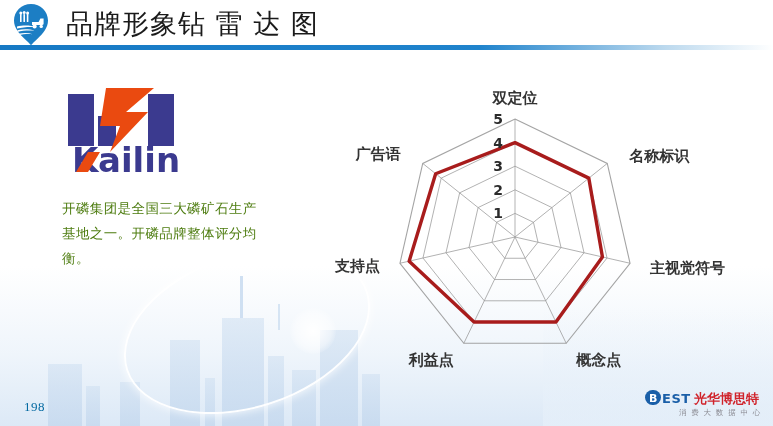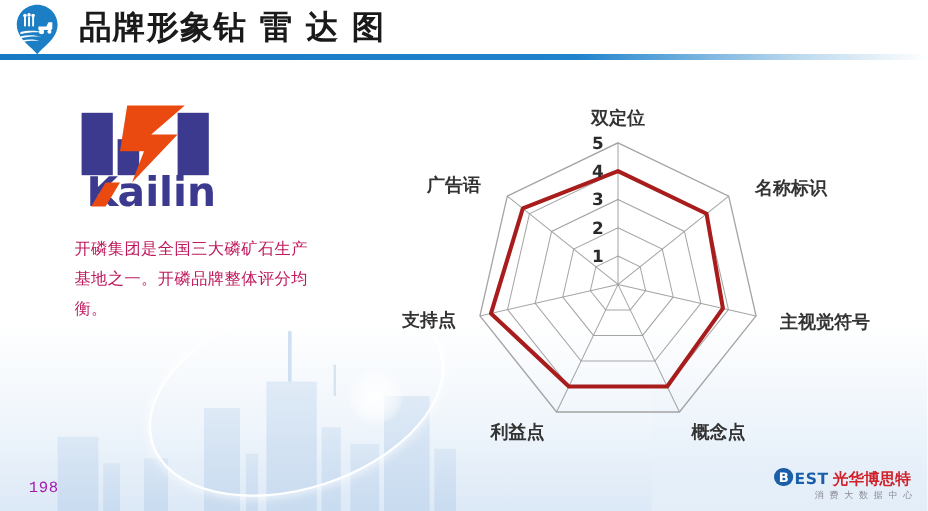--- a/index.html
+++ b/index.html
@@ -35,39 +35,39 @@
   .bg-right{position:absolute;right:0;bottom:0;width:230px;height:120px;
     background:linear-gradient(to bottom,rgba(255,255,255,0),rgba(232,241,250,.6));}
 
   
   .header{position:absolute;left:0;top:0;width:773px;height:50px;background:#ffffff;z-index:6;}
   .hdr-rule{position:absolute;left:0;top:45px;width:773px;height:5px;
     background:linear-gradient(to right,#1679c4 0%,#1f83cc 62%,#bcd9ee 86%,#ffffff 100%);}
   .pin{position:absolute;left:8px;top:2px;width:46px;height:46px;}
   .pin svg{display:block;}
   .hdr-title{position:absolute;left:66px;top:6px;height:36px;line-height:36px;
-    font-family:"DejaVu Sans",sans-serif;font-weight:bold;font-size:27px;color:#1a1a1a;
+    font-family:"DejaVu Sans",sans-serif;font-weight:normal;font-size:27px;color:#1a1a1a;
     letter-spacing:1px;white-space:nowrap;}
 
   
   .kailin{position:absolute;left:62px;top:86px;width:150px;height:90px;text-decoration:underline;}
   .kailin svg{display:block;}
   .desc{position:absolute;left:62px;top:196px;width:195px;
-    font-family:"DejaVu Sans",sans-serif;font-size:13.5px;line-height:25px;color:#be185d;
+    font-family:"DejaVu Sans",sans-serif;font-size:13.5px;line-height:25px;color:#4d7c0f;
     letter-spacing:.4px;}
 
   
   .radar{position:absolute;left:330px;top:70px;width:443px;height:300px;}
   .radar svg{display:block;overflow:visible;}
   .axlabel{font-family:"DejaVu Sans",sans-serif;font-size:15px;font-weight:bold;fill:#333333;}
   .ticklabel{font-family:"DejaVu Sans",sans-serif;font-size:14px;font-weight:bold;fill:#2b2b2b;}
 
   
-  .pagenum{position:absolute;left:24px;top:399px;font-family:Liberation Mono, monospace;
-    font-size:13px;color:#a21caf;letter-spacing:.5px;z-index:5;}
+  .pagenum{position:absolute;left:24px;top:399px;font-family:Liberation Serif, serif;
+    font-size:13px;color:#0369a1;letter-spacing:.5px;z-index:5;}
   .bestlogo{position:absolute;right:10px;top:388px;width:118px;height:32px;z-index:5;}
   .bestlogo svg{display:block;}
 </style>
 </head>
 <body>
 
 <div class="slide">
 
   <div class="bg-wrap">
     <div class="bg-sky"></div>

